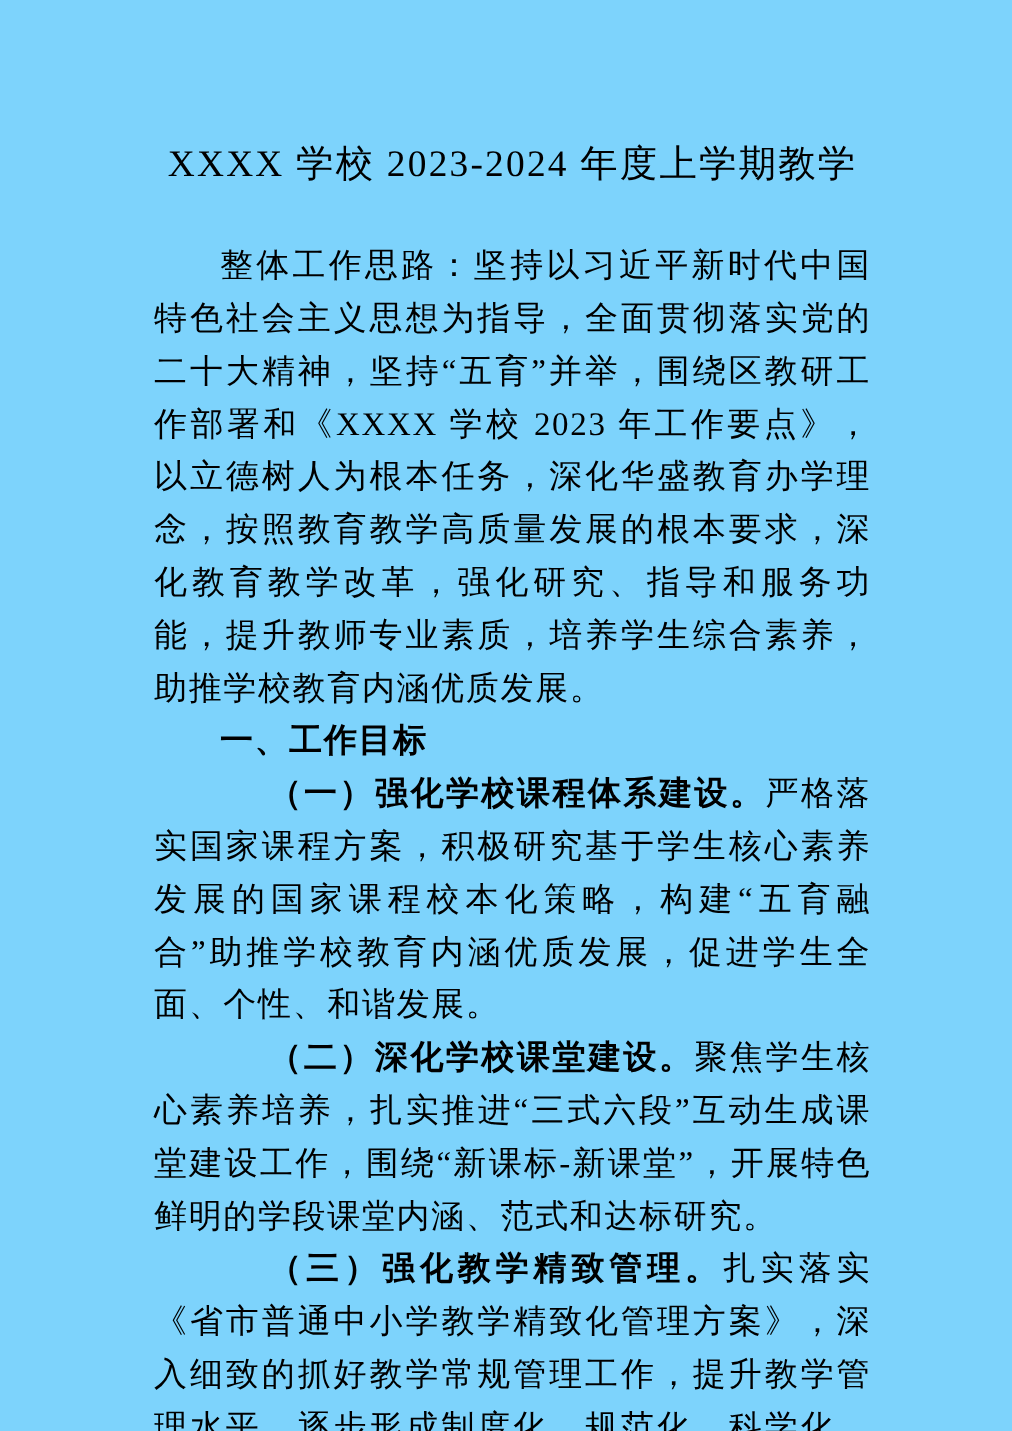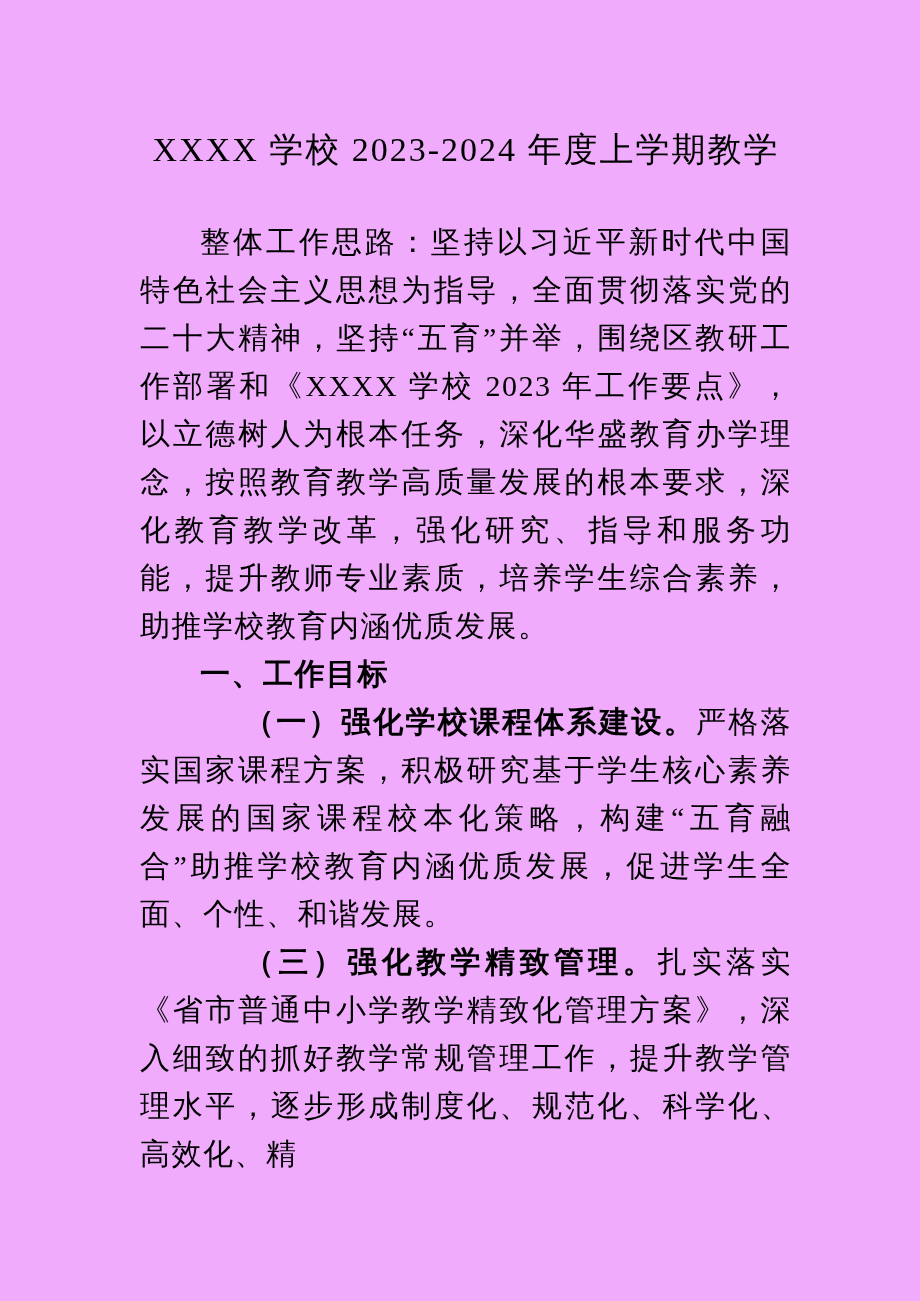--- a/index.html
+++ b/index.html
@@ -10,21 +10,21 @@
     background: #ffffff;
     color: #000000;
     font-family: "Liberation Serif", "DejaVu Serif", serif;
   }
   .page {
     position: relative;
     width: 920px;
     height: 1301px;
     padding: 108px 128px 0 140px;
     overflow: hidden;
-    background: #f0abfc;
+    background: #7dd3fc;
   }
   .doc-title {
     text-align: center;
     font-size: 34px;
     line-height: 84px;
     font-weight: 500;
     letter-spacing: 2px;
     margin: 0 0 26px 0;
   }
   .title-line { display: block; }
@@ -48,16 +48,17 @@
   <div class="doc-title">
     <span class="title-line">XXXX 学校 2023-2024 年度上学期教学</span>
   </div>
 
   <p class="para">整体工作思路：坚持以习近平新时代中国特色社会主义思想为指导，全面贯彻落实党的二十大精神，坚持“五育”并举，围绕区教研工作部署和《XXXX 学校 2023 年工作要点》，以立德树人为根本任务，深化华盛教育办学理念，按照教育教学高质量发展的根本要求，深化教育教学改革，强化研究、指导和服务功能，提升教师专业素质，培养学生综合素养，助推学校教育内涵优质发展。</p>
 
   <p class="para heading">一、工作目标</p>
 
   <p class="para"><span class="lead">（一）强化学校课程体系建设。</span><span>严格落实国家课程方案，积极研究基于学生核心素养发展的国家课程校本化策略，构建“五育融合”助推学校教育内涵优质发展，促进学生全面、个性、和谐发展。</span></p>
 
+  <p class="para"><span class="lead">（二）深化学校课堂建设。</span><span>聚焦学生核心素养培养，扎实推进“三式六段”互动生成课堂建设工作，围绕“新课标-新课堂”，开展特色鲜明的学段课堂内涵、范式和达标研究。</span></p>
 
   <p class="para"><span class="lead">（三）强化教学精致管理。</span><span>扎实落实《省市普通中小学教学精致化管理方案》，深入细致的抓好教学常规管理工作，提升教学管理水平，逐步形成制度化、规范化、科学化、高效化、精</span></p>
 
 </div>
 
 </body></html>

